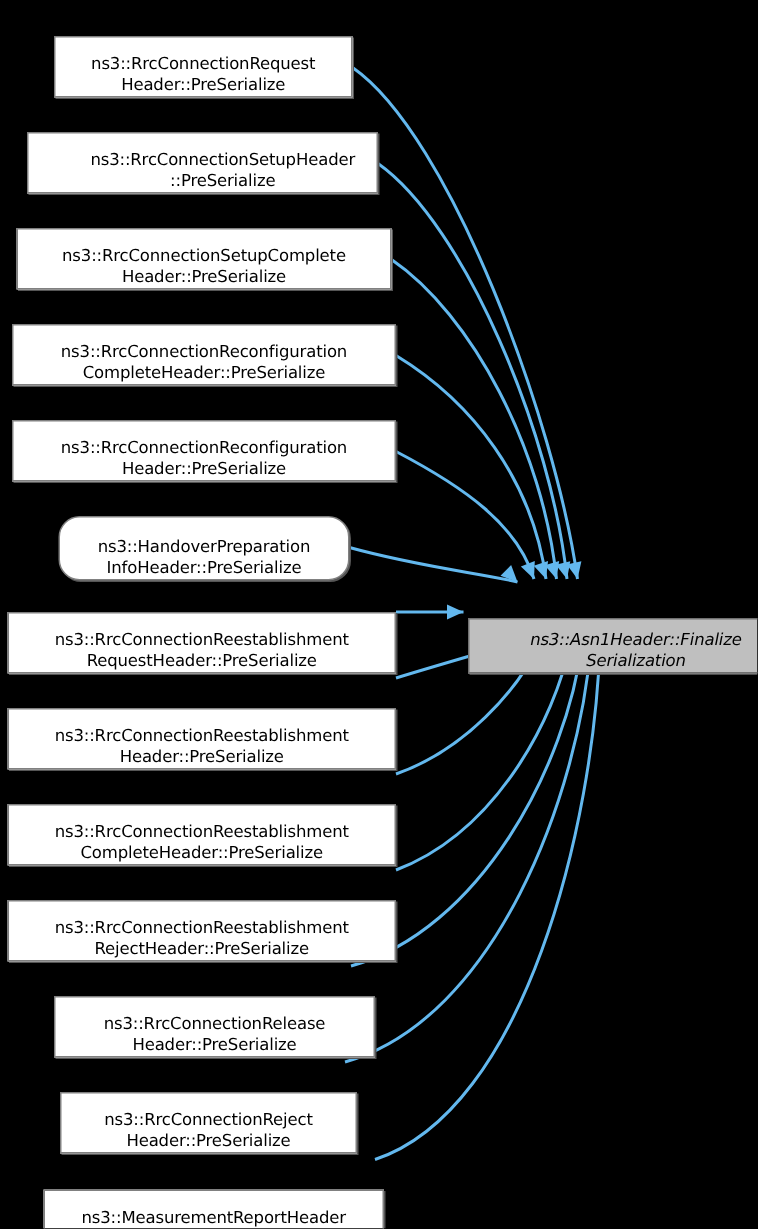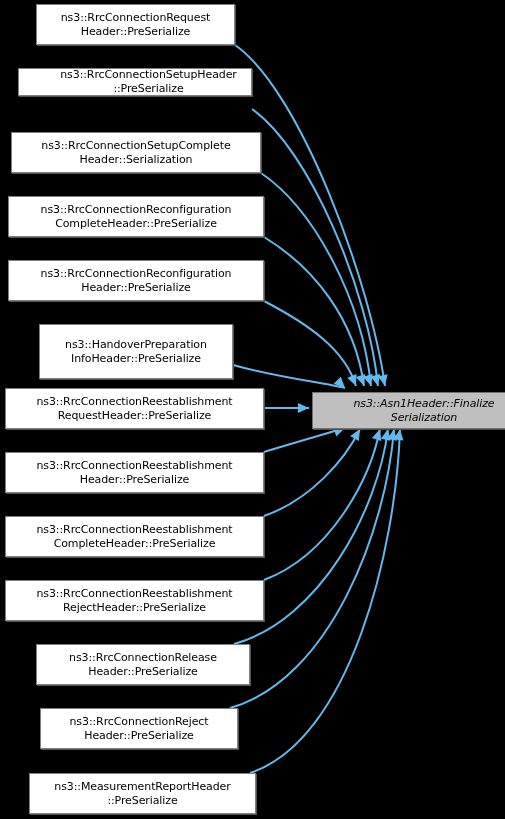--- a/index.html
+++ b/index.html
@@ -24,30 +24,31 @@
     height: 819px;
     pointer-events: none;
   }
   .node {
     position: absolute;
     box-sizing: border-box;
     border: 1px solid #808080;
     background: #ffffff;
     color: #000000;
     display: flex;
-    align-items: center;
+    align-items: flex-end;
     justify-content: center;
     text-align: center;
     font-size: 11px;
     line-height: 14px;
     letter-spacing: -0.1px;
     box-shadow: 1px 1px 0 0 #555555;
     white-space: pre-line;
     padding: 0 2px;
     z-index: 3;
+    margin-top: 20px;
   }
   .node.target {
     background: #bfbfbf;
     border: 1px solid #707070;
     box-shadow: 1px 1px 0 0 #4d4d4d;
     z-index: 4;
   }
   .node-label {
     display: block;
     white-space: pre-line;
@@ -87,29 +88,29 @@
         <polygon points="0,0 -11,-5 -11,5" fill="#63b8ee" transform="translate(380,429) rotate(-72)"></polygon>
         <polygon points="0,0 -11,-5 -11,5" fill="#63b8ee" transform="translate(388,429) rotate(-78)"></polygon>
         <polygon points="0,0 -11,-5 -11,5" fill="#63b8ee" transform="translate(394,429) rotate(-80)"></polygon>
         <polygon points="0,0 -11,-5 -11,5" fill="#63b8ee" transform="translate(400,429) rotate(-82)"></polygon>
       </g>
   </svg>
 
   <div id="nodes">
       <div class="node" style="left: 36px; top: 4px; width: 199px; height: 41px;"><span class="node-label">ns3::RrcConnectionRequest
 Header::PreSerialize</span></div>
-      <div class="node" style="left: 18px; top: 68px; width: 234px; height: 28px; padding-left: 29px;"><span class="node-label">ns3::RrcConnectionSetupHeader
+      <div class="node" style="left: 18px; top: 68px; width: 234px; height: 41px; padding-left: 29px;"><span class="node-label">ns3::RrcConnectionSetupHeader
 ::PreSerialize</span></div>
       <div class="node" style="left: 11px; top: 132px; width: 250px; height: 41px;"><span class="node-label">ns3::RrcConnectionSetupComplete
-Header::Serialization</span></div>
+Header::PreSerialize</span></div>
       <div class="node" style="left: 8px; top: 196px; width: 256px; height: 41px;"><span class="node-label">ns3::RrcConnectionReconfiguration
 CompleteHeader::PreSerialize</span></div>
       <div class="node" style="left: 8px; top: 260px; width: 256px; height: 41px;"><span class="node-label">ns3::RrcConnectionReconfiguration
 Header::PreSerialize</span></div>
-      <div class="node" style="left: 39px; top: 324px; width: 194px; height: 55px;"><span class="node-label">ns3::HandoverPreparation
+      <div class="node" style="left: 39px; top: 324px; width: 194px; height: 43px; border-radius: 14px;"><span class="node-label">ns3::HandoverPreparation
 InfoHeader::PreSerialize</span></div>
       <div class="node" style="left: 5px; top: 388px; width: 259px; height: 41px;"><span class="node-label">ns3::RrcConnectionReestablishment
 RequestHeader::PreSerialize</span></div>
       <div class="node" style="left: 5px; top: 452px; width: 259px; height: 41px;"><span class="node-label">ns3::RrcConnectionReestablishment
 Header::PreSerialize</span></div>
       <div class="node" style="left: 5px; top: 516px; width: 259px; height: 41px;"><span class="node-label">ns3::RrcConnectionReestablishment
 CompleteHeader::PreSerialize</span></div>
       <div class="node" style="left: 5px; top: 580px; width: 259px; height: 41px;"><span class="node-label">ns3::RrcConnectionReestablishment
 RejectHeader::PreSerialize</span></div>
       <div class="node" style="left: 36px; top: 644px; width: 214px; height: 41px;"><span class="node-label">ns3::RrcConnectionRelease

